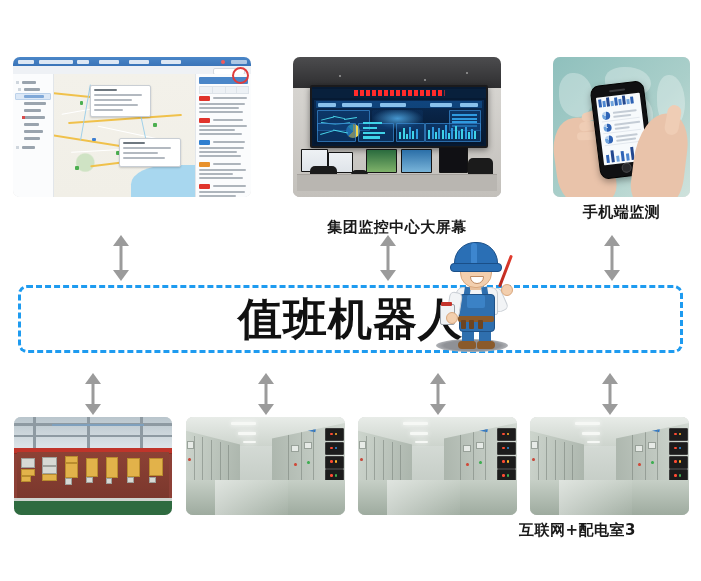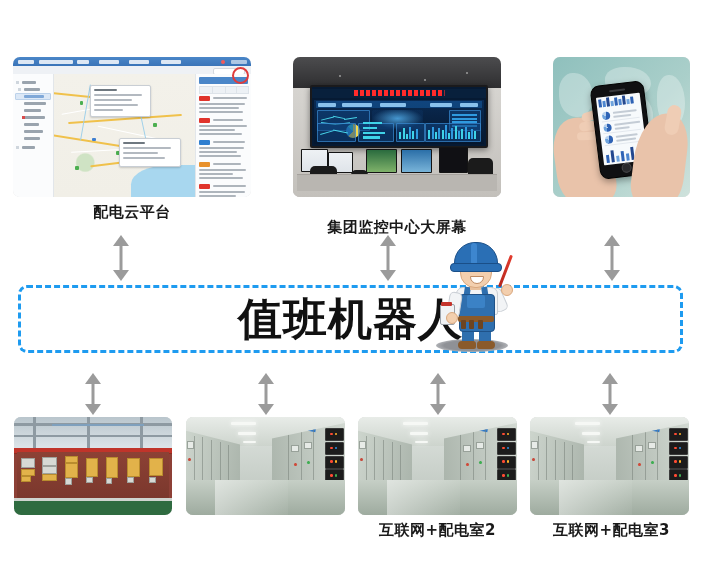--- a/index.html
+++ b/index.html
@@ -457,22 +457,22 @@
           <span style="position:absolute;left:38px;bottom:2px;width:3px;height:9px;background:#2f63b5;"></span>
         </div>
         <span class="home"></span>
       </div>
 
       <span class="hand r"></span>
       <span class="finger" style="right:10px;top:48px;width:14px;height:30px;border-radius:8px;transform:rotate(10deg);"></span>
     </div>
   </div>
 
-  <div class="caption" style="left:13px;top:203px;width:238px;">配电云平台</div>
   <div class="caption" style="left:293px;top:218px;width:208px;">集团监控中心大屏幕</div>
+  <div class="caption" style="left:553px;top:203px;width:137px;">手机端监测</div>
 
   <div class="arrow" style="left:112px;top:235px;height:46px;">
     <span class="head up"></span>
       <span class="shaft" style="top:9px;bottom:9px;"></span>
       <span class="head down"></span>
   </div>
   <div class="arrow" style="left:379px;top:235px;height:46px;">
     <span class="head up"></span>
       <span class="shaft" style="top:9px;bottom:9px;"></span>
       <span class="head down"></span>
@@ -728,16 +728,15 @@
           </span>
         <span class="pan" style="right:2%;top:70%;width:22%;height:13%;">
             <span class="led" style="left:22%;top:34%;background:#ff4a32;"></span>
             <span class="led" style="left:50%;top:34%;background:#ffb429;"></span>
           </span>
       </div>
       <div class="floor"></div>
     </div>
   </div>
 
-  <div class="caption" style="left:358px;top:521px;width:159px;">互联网+配电室2</div>
-  <div class="caption" style="left:532px;top:521px;width:159px;">互联网+配电室3</div>
+  <div class="caption" style="left:498px;top:521px;width:159px;">互联网+配电室3</div>
 
 </div>
 
 </body></html>

